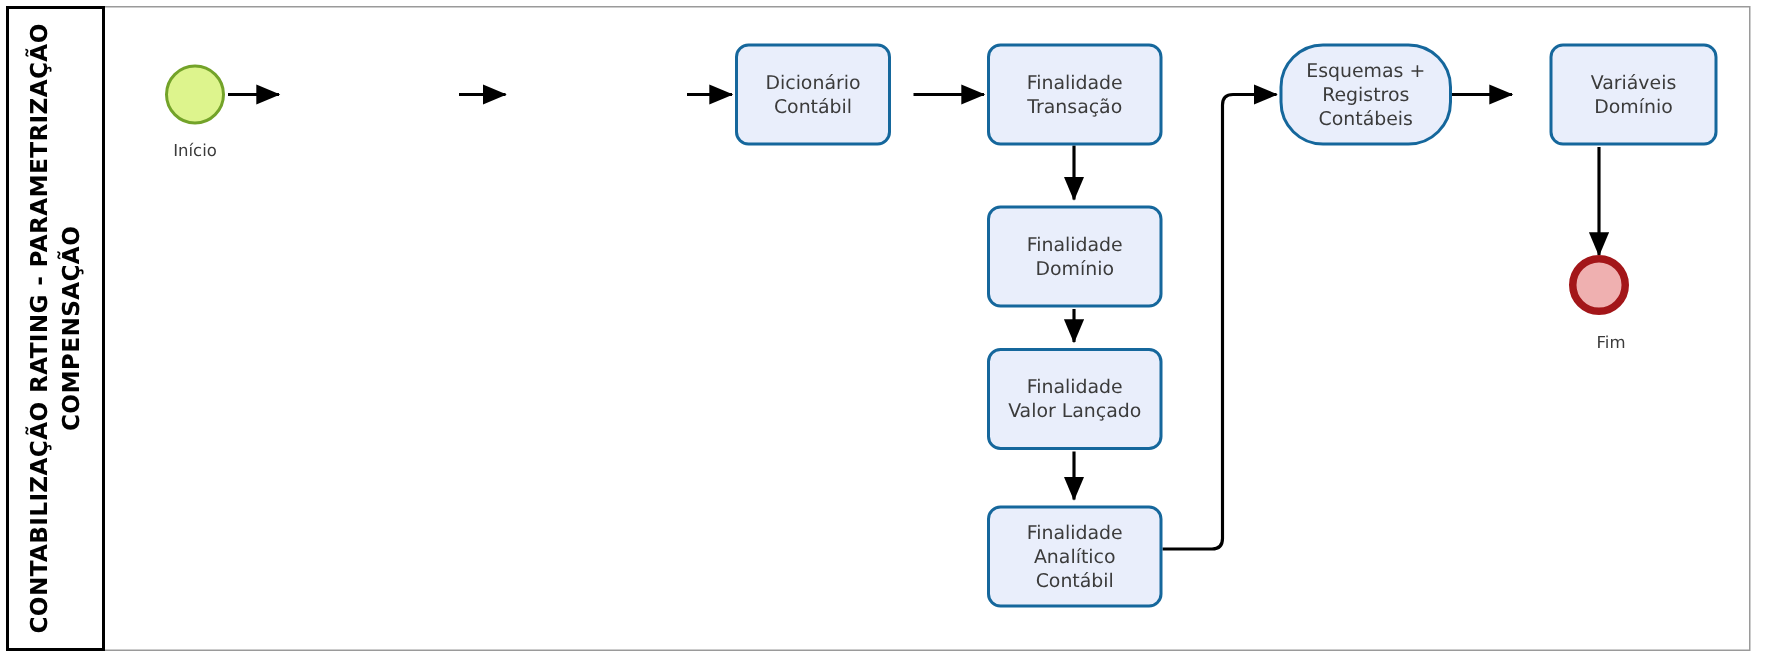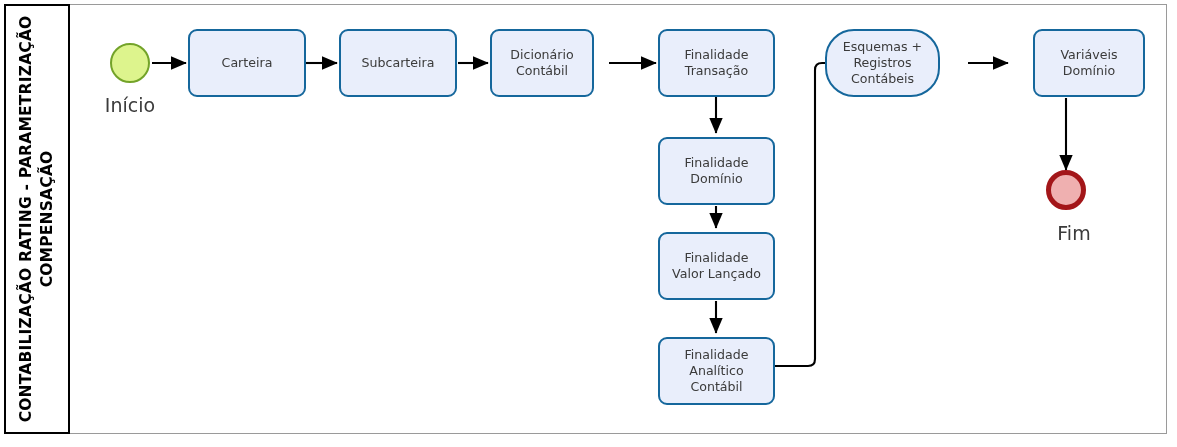--- a/index.html
+++ b/index.html
@@ -80,21 +80,21 @@
   .event-start {
     background: #ddf48d;
     border: 2.6px solid #73a329;
   }
   .event-end {
     background: #efb0b0;
     border: 5px solid #a31619;
   }
   .event-label {
     position: absolute;
-    font-size: 19px;
+    font-size: 11px;
     color: #3b3b3b;
     text-align: center;
     white-space: nowrap;
   }
 
   
   .flows {
     position: absolute;
     left: 0;
     top: 0;
@@ -143,41 +143,39 @@
 
       <path d="M968,63 L1008,63"></path>
 
       <path d="M1066,98 L1066,170"></path>
     </g>
   </svg>
 
   <div class="event event-start" style="left:110px; top:43px; width:40px; height:40px;"></div>
   <div class="event-label" style="left:80px; top:94px; width:100px;">Início</div>
 
-  <div class="task" style="left:188px; top:29px; width:118px; height:68px;">Carteira</div>
 
-  <div class="task" style="left:339px; top:29px; width:118px; height:68px;">Subcarteira</div>
 
   <div class="task" style="left:490px; top:29px; width:104px; height:68px;">Dicionário
 Contábil</div>
 
   <div class="task" style="left:658px; top:29px; width:117px; height:68px;">Finalidade
 Transação</div>
 
   <div class="task" style="left:658px; top:137px; width:117px; height:68px;">Finalidade
 Domínio</div>
 
   <div class="task" style="left:658px; top:232px; width:117px; height:68px;">Finalidade
 Valor Lançado</div>
 
   <div class="task" style="left:658px; top:337px; width:117px; height:68px;">Finalidade
 Analítico
 Contábil</div>
 
-  <div class="task" style="left:825px; top:29px; width:115px; height:68px;border-radius:29px;">Esquemas +
+  <div class="task" style="left:853px; top:29px; width:115px; height:68px;border-radius:29px;">Esquemas +
 Registros
 Contábeis</div>
 
   <div class="task" style="left:1010px; top:29px; width:112px; height:68px;margin-left:23px;">Variáveis
 Domínio</div>
 
   <div class="event event-end" style="left:1046px; top:170px; width:40px; height:40px;"></div>
   <div class="event-label" style="left:1024px; top:222px; width:100px;">Fim</div>
 
 </div>

